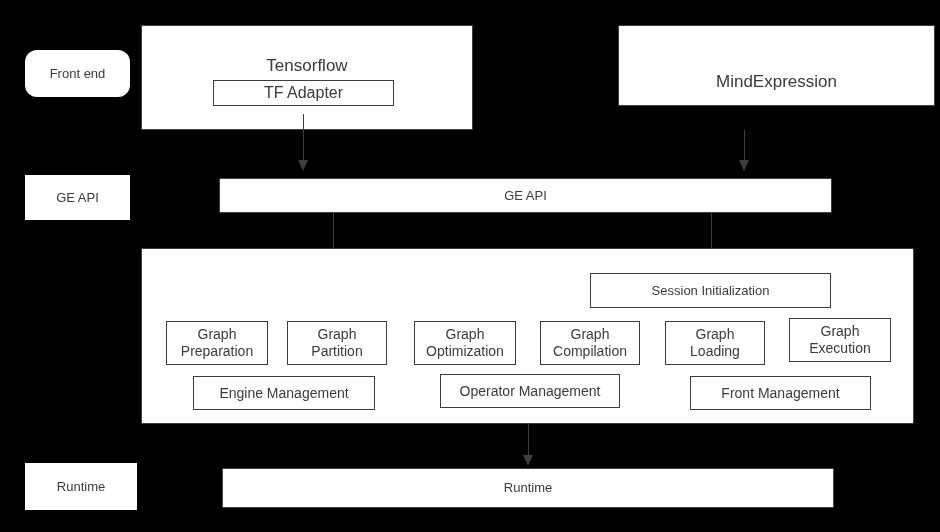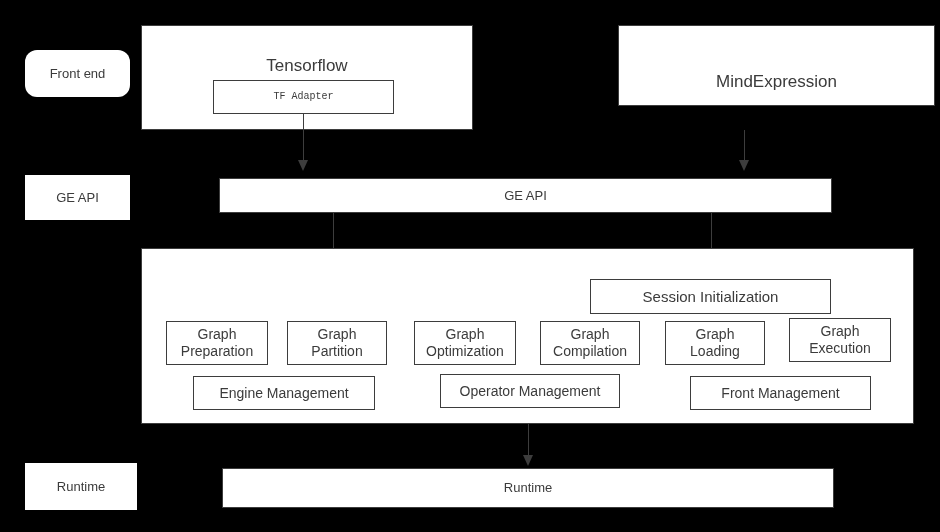--- a/index.html
+++ b/index.html
@@ -88,21 +88,21 @@
   <div class="box plain layer-label" style="left:25px;top:50px;width:105px;height:47px;border-radius:12px;">Front end</div>
 
   <div class="box plain layer-label" style="left:25px;top:175px;width:105px;height:45px;">GE API</div>
 
 
   <div class="box plain layer-label" style="left:25px;top:463px;width:112px;height:47px;">Runtime</div>
 
   <div class="group" style="left:141px;top:25px;width:332px;height:105px;">
     <div class="group-title" style="top:30px;">Tensorflow</div>
   </div>
-  <div class="box bordered" style="left:213px;top:80px;width:181px;height:34px;font-size:10px;font-family:Liberation Mono, monospace;">TF Adapter</div>
+  <div class="box bordered" style="left:213px;top:80px;width:181px;height:26px;font-size:16px;">TF Adapter</div>
 
   <div class="group" style="left:586px;top:25px;width:317px;height:81px;margin-left:32px;">
     <div class="group-title" style="top:46px;">MindExpression</div>
   </div>
 
   <div class="vline" style="left:303px;top:114px;height:50px;"></div>
   <div class="arrowhead" style="left:298px;top:160px;"></div>
 
   <div class="vline" style="left:744px;top:130px;height:35px;"></div>
   <div class="arrowhead" style="left:739px;top:160px;"></div>
@@ -110,21 +110,21 @@
   <div class="box bordered bar" style="left:219px;top:178px;width:613px;height:35px;">GE API</div>
 
   <div class="vline" style="left:333px;top:213px;height:45px;"></div>
   <div class="arrowhead" style="left:328px;top:253px;"></div>
 
   <div class="vline" style="left:711px;top:213px;height:45px;"></div>
   <div class="arrowhead" style="left:706px;top:253px;"></div>
 
   <div class="group" style="left:141px;top:248px;width:773px;height:176px;"></div>
 
-  <div class="box bordered" style="left:590px;top:279px;width:241px;height:35px;font-size:15px;">Session Initialization</div>
+  <div class="box bordered" style="left:590px;top:273px;width:241px;height:35px;font-size:13px;">Session Initialization</div>
 
   <div class="box bordered" style="left:166px;top:321px;width:102px;height:44px;">Graph
 Preparation</div>
   <div class="box bordered" style="left:287px;top:321px;width:100px;height:44px;">Graph
 Partition</div>
   <div class="box bordered" style="left:414px;top:321px;width:102px;height:44px;">Graph
 Optimization</div>
   <div class="box bordered" style="left:540px;top:321px;width:100px;height:44px;">Graph
 Compilation</div>
   <div class="box bordered" style="left:665px;top:321px;width:100px;height:44px;">Graph

